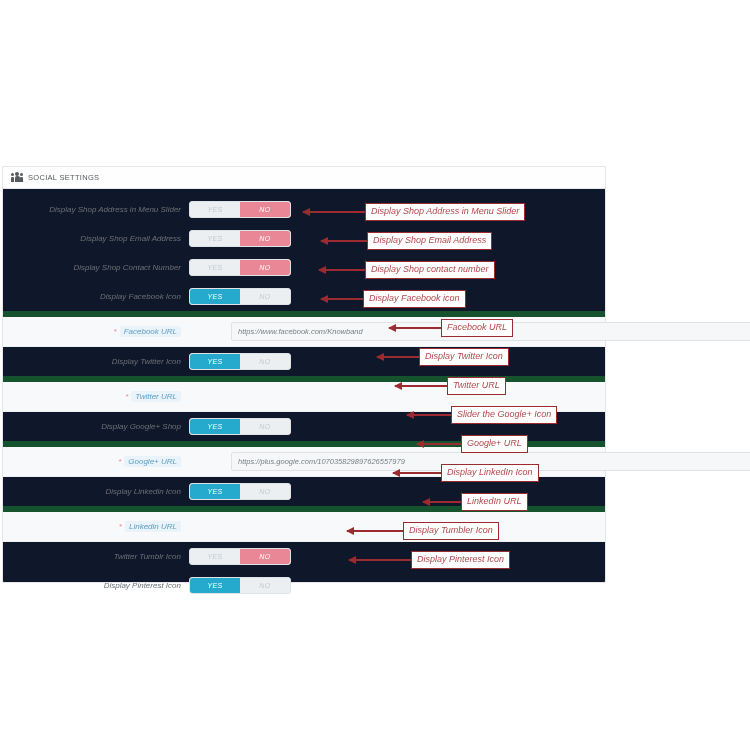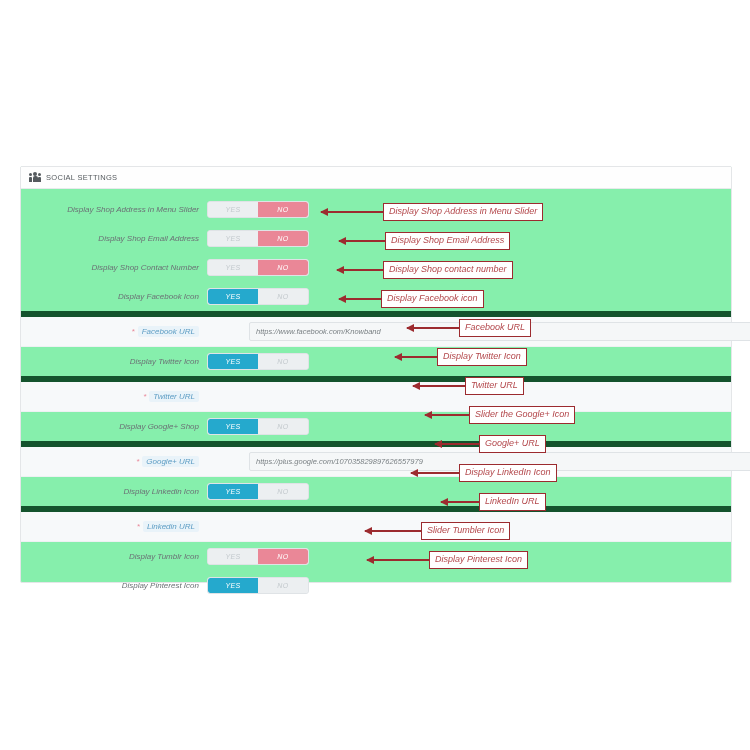--- a/index.html
+++ b/index.html
@@ -11,25 +11,25 @@
     width: 750px;
     height: 750px;
     position: relative;
     font-family: "Liberation Sans", sans-serif;
     overflow: hidden;
   }
 
   
   #panel {
     position: absolute;
-    left: 20px;
+    left: 2px;
     top: 166px;
-    width: 712px;
+    width: 604px;
     height: 417px;
-    background: #86efac;
+    background: #0f172a;
     border: 1px solid #e4e6e8;
     border-radius: 2px;
     box-sizing: border-box;
   }
 
   .panel-head {
     height: 21px;
     border-bottom: 1px solid #e8eaec;
     display: flex;
     align-items: center;
@@ -352,32 +352,32 @@
         <div class="row-label"><span class="star">*</span><span class="badge">Linkedin URL</span></div>
       </div>
       <div class="anno" style="left: 420px; top: 304px;">
         <span class="arrow-wrap" style="width: 38px;">
           <span class="shaft"></span>
           <span class="head"></span>
         </span>
         <span class="box">LinkedIn URL</span>
       </div>
       <div class="form-row">
-        <div class="row-label">Display Tumblr Icon</div>
+        <div class="row-label">Twitter Tumblr Icon</div>
         <div class="toggle">
           <div class="seg">YES</div>
           <div class="seg on-no">NO</div>
         </div>
       </div>
       <div class="anno" style="left: 344px; top: 333px;">
         <span class="arrow-wrap" style="width: 56px;">
           <span class="shaft"></span>
           <span class="head"></span>
         </span>
-        <span class="box">Slider Tumbler Icon</span>
+        <span class="box">Display Tumbler Icon</span>
       </div>
       <div class="form-row">
         <div class="row-label">Display Pinterest Icon</div>
         <div class="toggle">
           <div class="seg on-yes">YES</div>
           <div class="seg">NO</div>
         </div>
       </div>
       <div class="anno" style="left: 346px; top: 362px;">
         <span class="arrow-wrap" style="width: 62px;">

